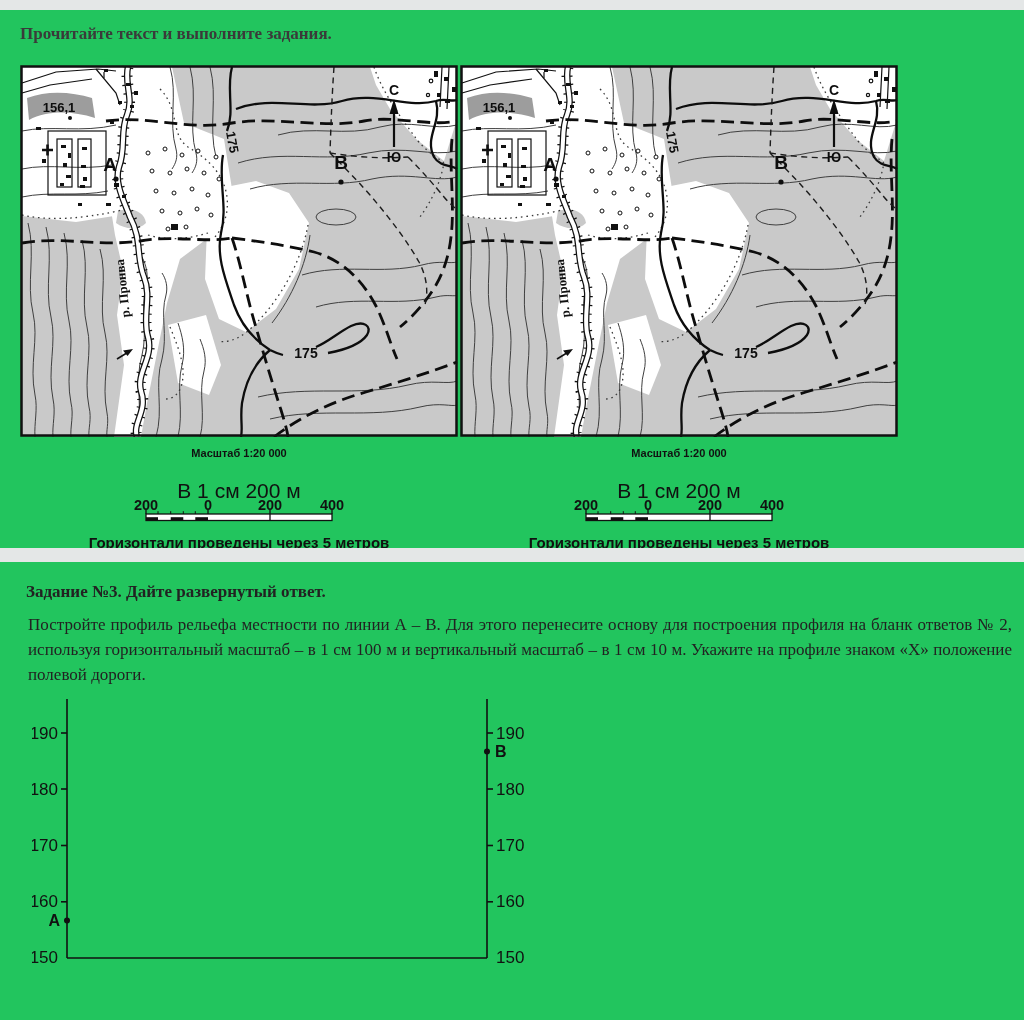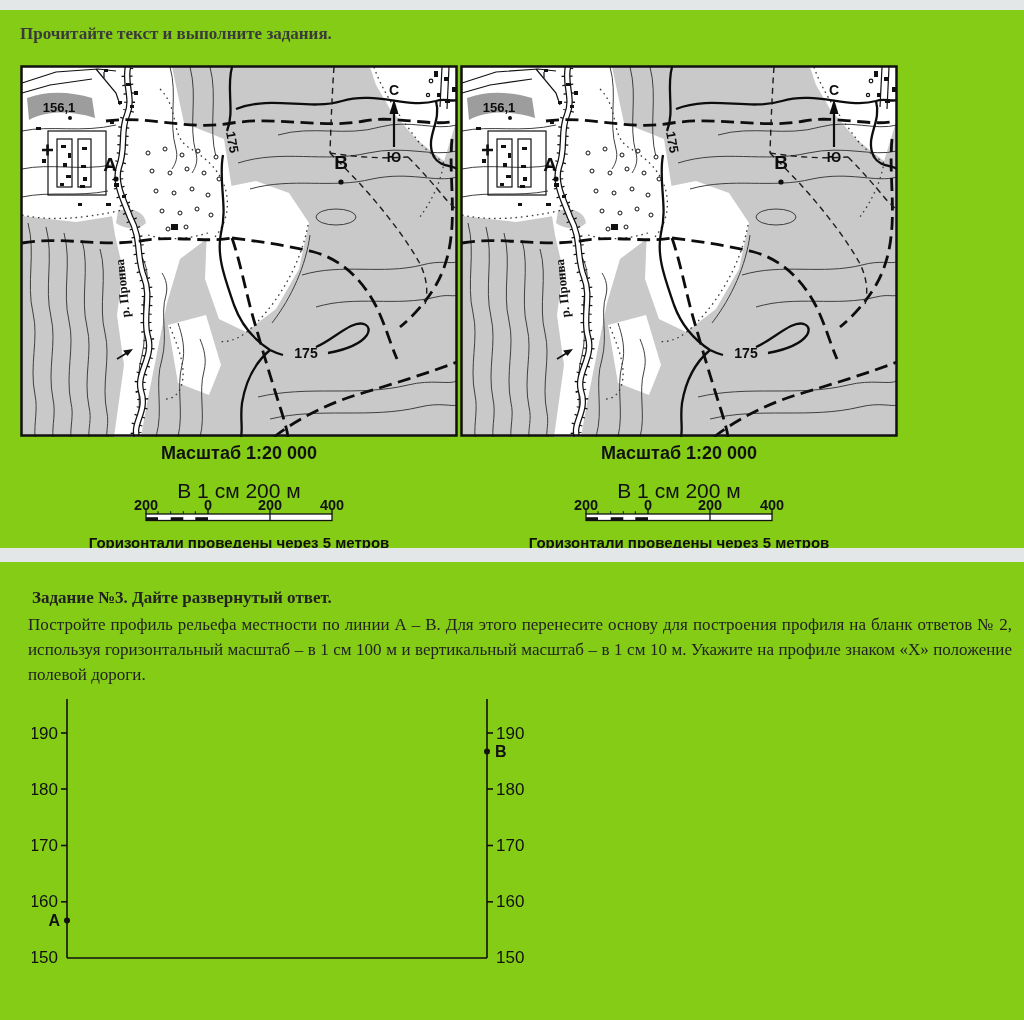--- a/index.html
+++ b/index.html
@@ -1,27 +1,27 @@
 <!DOCTYPE html>
 <html><head>
 <meta charset="utf-8">
 <style>
   html,body{margin:0;padding:0;background:#fff;}
-  .canvas{position:relative;width:1024px;height:1020px;background:#84cc16;overflow:hidden;
+  .canvas{position:relative;width:1024px;height:1020px;background:#22c55e;overflow:hidden;
           font-family:"Liberation Serif",serif;color:#1c1c1c;}
   .topbar{position:absolute;left:0;top:0;width:1024px;height:10px;background:#e4e7e7;}
   .instruction{position:absolute;left:20px;top:24px;font-size:17px;font-weight:bold;color:#3a3a3a;margin:0;}
   .maps-row{position:absolute;left:20px;top:65px;display:flex;gap:2px;}
   .map-col{width:438px;}
   .scale-block{text-align:center;font-family:"Liberation Sans",sans-serif;color:#111;margin-top:4px;}
-  .scale-title{font-size:18px;font-weight:600;line-height:17px;}
+  .scale-title{font-size:11px;font-weight:600;line-height:17px;}
   .scale-sub{font-size:21px;font-weight:400;line-height:17px;margin-top:20px;}
   .contour-note{font-size:15px;font-weight:600;line-height:18px;margin-top:5px;}
   .divider{position:absolute;left:0;top:548px;width:1024px;height:14px;background:#e4e7e7;}
-  .task-heading{position:absolute;left:20px;top:576px;font-size:17px;font-weight:bold;color:#222;margin:12px;}
+  .task-heading{position:absolute;left:20px;top:576px;font-size:17px;font-weight:bold;color:#222;margin:6px;}
   .task-body{position:absolute;left:20px;top:604px;width:984px;font-size:17px;line-height:25px;
              text-align:justify;margin:8px;color:#222;}
   .profile-wrap{position:absolute;left:32px;top:690px;}
   svg text{font-family:"Liberation Sans",sans-serif;}
   svg .serif{font-family:"Liberation Serif",serif;}
 </style>
 </head>
 <body>
 
 <div class="canvas">

